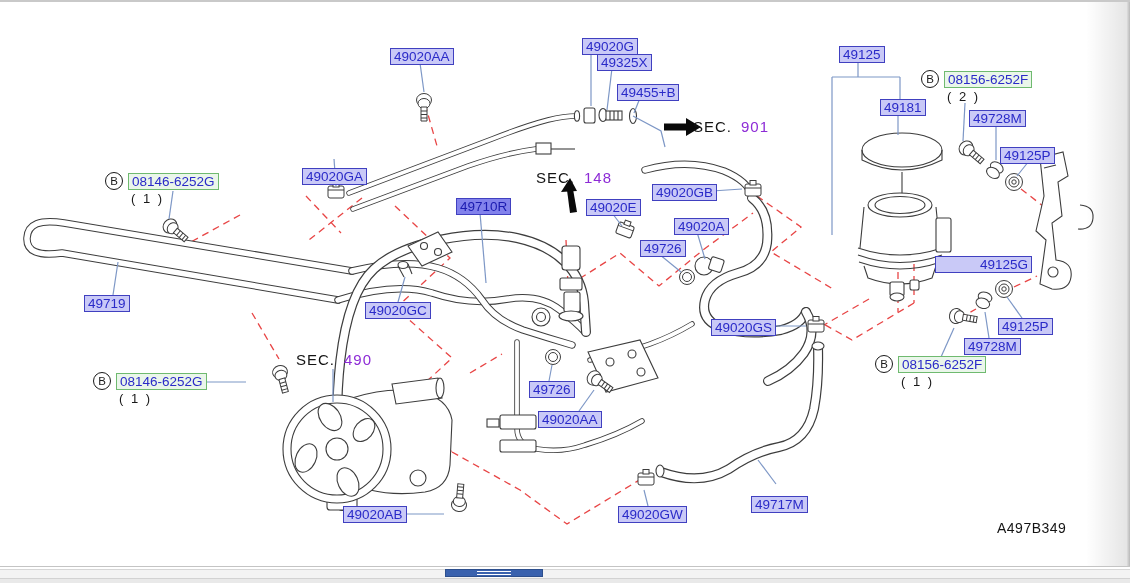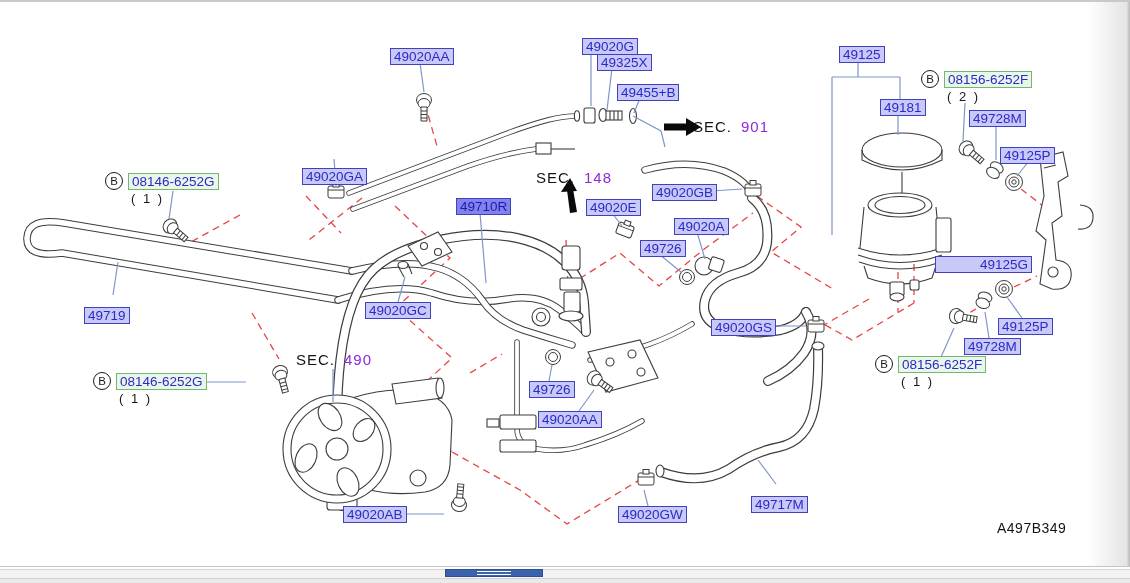--- a/index.html
+++ b/index.html
@@ -280,21 +280,21 @@
       <div class="lbl" style="left: 390px; top: 48px;">49020AA</div>
       <div class="lbl" style="left: 562px; top: 38px; margin-left: 20px;">49020G</div>
       <div class="lbl" style="left: 597px; top: 54px;">49325X</div>
       <div class="lbl" style="left: 617px; top: 84px;">49455+B</div>
       <div class="lbl" style="left: 302px; top: 143px; margin-top: 25px;">49020GA</div>
       <div class="lbl" style="left: 652px; top: 184px;">49020GB</div>
       <div class="lbl selected" style="left: 456px; top: 198px;">49710R</div>
       <div class="lbl" style="left: 586px; top: 199px;">49020E</div>
       <div class="lbl" style="left: 674px; top: 218px;">49020A</div>
       <div class="lbl" style="left: 640px; top: 240px;">49726</div>
-      <div class="lbl" style="left: 84px; top: 295px; margin-top: 12px;">49719</div>
+      <div class="lbl" style="left: 84px; top: 295px;">49719</div>
       <div class="lbl" style="left: 365px; top: 302px;">49020GC</div>
       <div class="lbl" style="left: 711px; top: 319px;">49020GS</div>
       <div class="lbl" style="left: 839px; top: 46px;">49125</div>
       <div class="lbl" style="left: 880px; top: 99px;">49181</div>
       <div class="lbl" style="left: 969px; top: 110px;">49728M</div>
       <div class="lbl" style="left: 1000px; top: 147px;">49125P</div>
       <div class="lbl" style="left: 935px; top: 256px; padding-left: 44px;">49125G</div>
       <div class="lbl" style="left: 998px; top: 318px;">49125P</div>
       <div class="lbl" style="left: 964px; top: 338px;">49728M</div>
       <div class="lbl" style="left: 529px; top: 381px;">49726</div>

